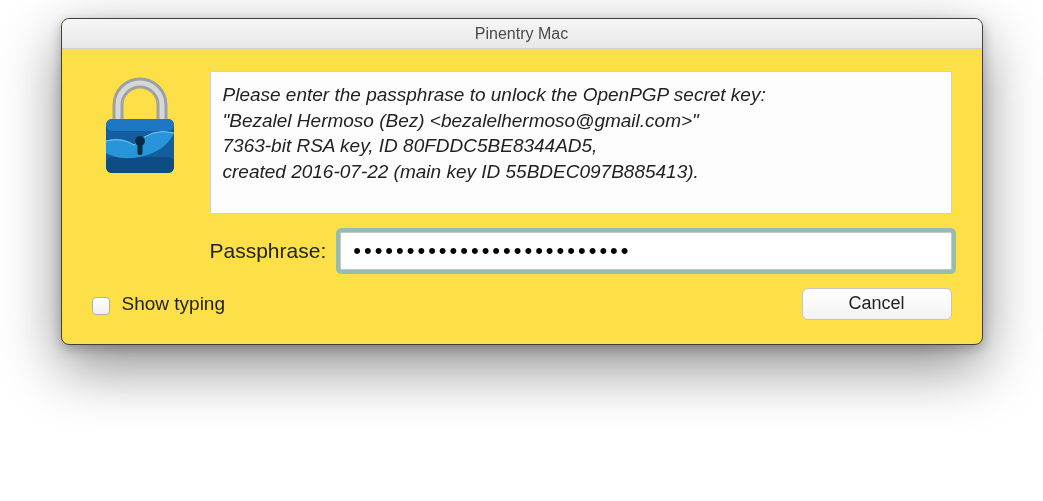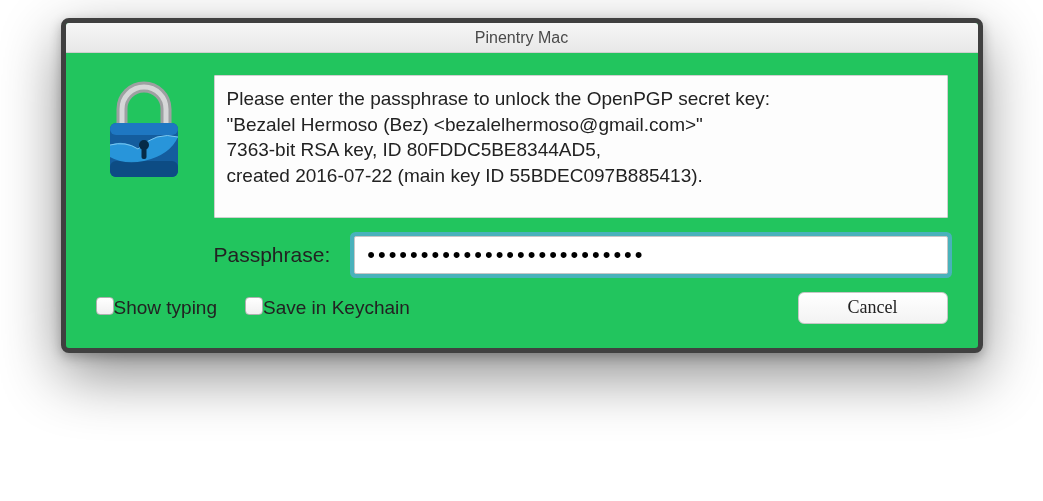--- a/index.html
+++ b/index.html
@@ -8,22 +8,22 @@
       background: #fff;
       width: 1043px;
       height: 501px;
       display: flex;
       align-items: flex-start;
       justify-content: center;
       padding-top: 18px;
     }
     .window {
       width: 922px;
-      background: #22c55e;
-      border: 5px solid #404040;
+      background: #fde047;
+      border: 1px solid #404040;
       border-radius: 8px;
       box-shadow: 0 22px 60px rgba(0,0,0,0.45), 0 4px 12px rgba(0,0,0,0.25);
       overflow: hidden;
     }
     .titlebar {
       height: 30px;
       background: linear-gradient(#f6f6f6, #e8e8e8);
       border-bottom: 1px solid #cfcfcf;
       display: flex;
       align-items: center;
@@ -48,25 +48,26 @@
     .message-box {
       flex: 1;
       background: #fdfdfd;
       border: 1px solid #d0d0d0;
       border-radius: 1px;
       padding: 10px 12px 28px 12px;
       font-size: 19px;
       line-height: 1.35;
       color: #222;
       min-height: 130px;
+      font-style: italic;
     }
     .pass-row {
       display: flex;
       align-items: center;
-      gap: 24px;
+      gap: 14px;
       margin-left: 118px;
       margin-bottom: 18px;
     }
     .pass-label {
       font-size: 21px;
       color: #222;
     }
     .pass-input {
       flex: 1;
       height: 38px;
@@ -80,22 +81,22 @@
       letter-spacing: 3px;
       font-family: Arial, sans-serif;
     }
     .bottom-row {
       display: flex;
       align-items: center;
       gap: 28px;
     }
     .check-wrap {
       display: flex;
-      align-items: flex-start;
-      gap: 0;
+      align-items: flex-end;
+      gap: 12px;
       font-size: 19px;
       color: #222;
       cursor: default;
     }
     .checkbox {
       width: 18px;
       height: 18px;
       background: linear-gradient(#fff,#f0f0f0);
       border: 1px solid #b0b0b0;
       border-radius: 4px;
@@ -108,21 +109,20 @@
       font-size: 18px;
       display: flex;
       align-items: center;
       justify-content: center;
       cursor: default;
     }
     .btn-secondary {
       background: linear-gradient(#ffffff,#f3f3f3);
       border: 1px solid #c6c6c6;
       color: #222;
-      font-family: Liberation Serif, serif;
     }
     .btn-primary {
       background: linear-gradient(#6fb1f7,#2f8af2 50%,#1f7bef);
       border: 1px solid #1d6fd6;
       color: #fff;
     }
   </style>
 </head>
 <body>
 
@@ -161,24 +161,20 @@
     <div class="pass-row">
       <span class="pass-label">Passphrase:</span>
       <input class="pass-input" type="text" readonly="" value="••••••••••••••••••••••••••" style="">
     </div>
 
     <div class="bottom-row">
       <div class="check-wrap">
         <div class="checkbox"></div>
         <span>Show typing</span>
       </div>
-      <div class="check-wrap">
-        <div class="checkbox"></div>
-        <span>Save in Keychain</span>
-      </div>
       <div class="spacer"></div>
       <div class="btn btn-secondary">
         <span>Cancel</span>
       </div>
     </div>
 
   </div>
 </div>
 
 </body></html>

